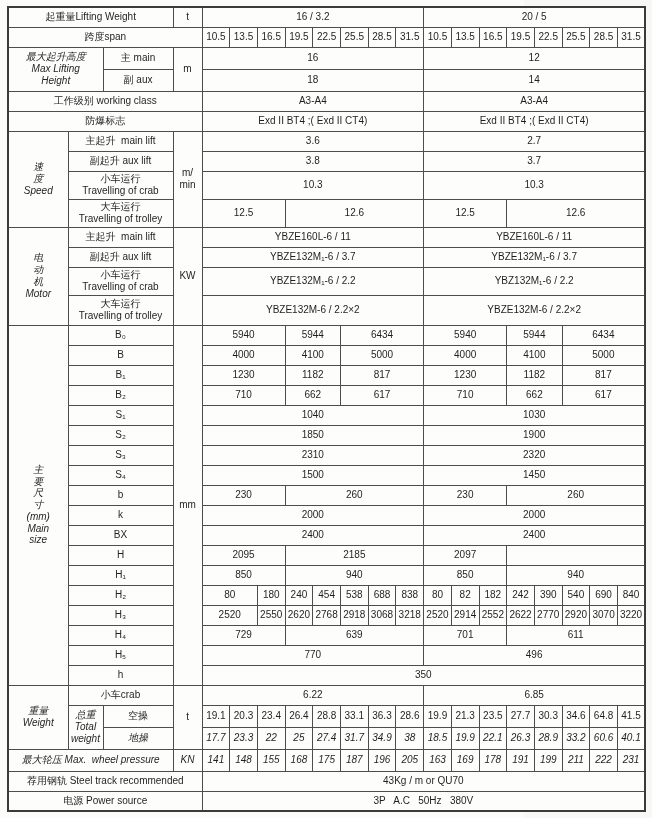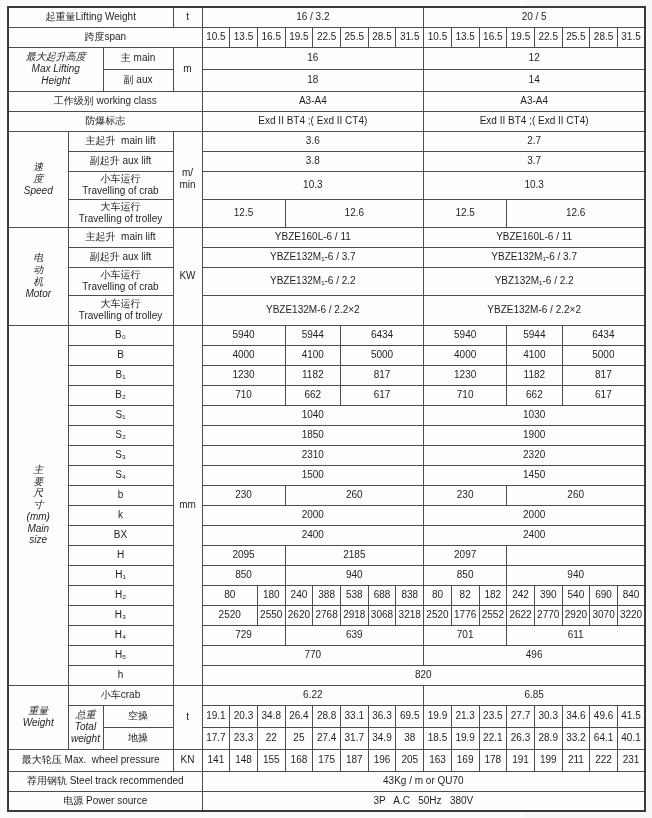--- a/index.html
+++ b/index.html
@@ -270,21 +270,21 @@
           <td colspan="3">850</td>
           <td colspan="5">940</td>
           <td colspan="3">850</td>
           <td colspan="5">940</td>
         </tr>
         <tr>
           <td colspan="2" class="lab">H₂</td>
           <td colspan="2">80</td>
           <td>180</td>
           <td>240</td>
-          <td>388</td>
+          <td>454</td>
           <td>538</td>
           <td>688</td>
           <td>838</td>
           <td>80</td>
           <td>82</td>
           <td>182</td>
           <td>242</td>
           <td>390</td>
           <td>540</td>
           <td>690</td>
@@ -293,21 +293,21 @@
         <tr>
           <td colspan="2" class="lab">H₃</td>
           <td colspan="2">2520</td>
           <td>2550</td>
           <td>2620</td>
           <td>2768</td>
           <td>2918</td>
           <td>3068</td>
           <td>3218</td>
           <td>2520</td>
-          <td>1776</td>
+          <td>2914</td>
           <td>2552</td>
           <td>2622</td>
           <td>2770</td>
           <td>2920</td>
           <td>3070</td>
           <td>3220</td>
         </tr>
         <tr>
           <td colspan="2" class="lab">H₄</td>
           <td colspan="3">729</td>
@@ -315,72 +315,72 @@
           <td colspan="3">701</td>
           <td colspan="5">611</td>
         </tr>
         <tr>
           <td colspan="2" class="lab">H₅</td>
           <td colspan="8">770</td>
           <td colspan="8">496</td>
         </tr>
         <tr>
           <td colspan="2" class="lab">h</td>
-          <td colspan="16">820</td>
+          <td colspan="16">350</td>
         </tr>
         <tr>
           <td rowspan="3" class="vert">重量
 Weight</td>
           <td colspan="2" class="lab">小车crab</td>
           <td rowspan="3" class="unit">t</td>
           <td colspan="8">6.22</td>
           <td colspan="8">6.85</td>
         </tr>
         <tr style="height: 22px;">
           <td rowspan="2" class="vert">总重
 Total
 weight</td>
           <td class="lab">空操</td>
           <td>19.1</td>
           <td>20.3</td>
-          <td>34.8</td>
+          <td>23.4</td>
           <td>26.4</td>
           <td>28.8</td>
           <td>33.1</td>
           <td>36.3</td>
-          <td>69.5</td>
+          <td>28.6</td>
           <td>19.9</td>
           <td>21.3</td>
           <td>23.5</td>
           <td>27.7</td>
           <td>30.3</td>
           <td>34.6</td>
-          <td>49.6</td>
+          <td>64.8</td>
           <td>41.5</td>
         </tr>
-        <tr style="height: 22px;">
+        <tr style="height: 22px; font-style: italic;">
           <td class="lab">地操</td>
           <td>17.7</td>
           <td>23.3</td>
           <td>22</td>
           <td>25</td>
           <td>27.4</td>
           <td>31.7</td>
           <td>34.9</td>
           <td>38</td>
           <td>18.5</td>
           <td>19.9</td>
           <td>22.1</td>
           <td>26.3</td>
           <td>28.9</td>
           <td>33.2</td>
-          <td>64.1</td>
+          <td>60.6</td>
           <td>40.1</td>
         </tr>
-        <tr style="height: 22px;">
+        <tr style="height: 22px; font-style: italic;">
           <td colspan="3" class="lab">最大轮压 Max.  wheel pressure</td>
           <td class="unit">KN</td>
           <td>141</td>
           <td>148</td>
           <td>155</td>
           <td>168</td>
           <td>175</td>
           <td>187</td>
           <td>196</td>
           <td>205</td>

